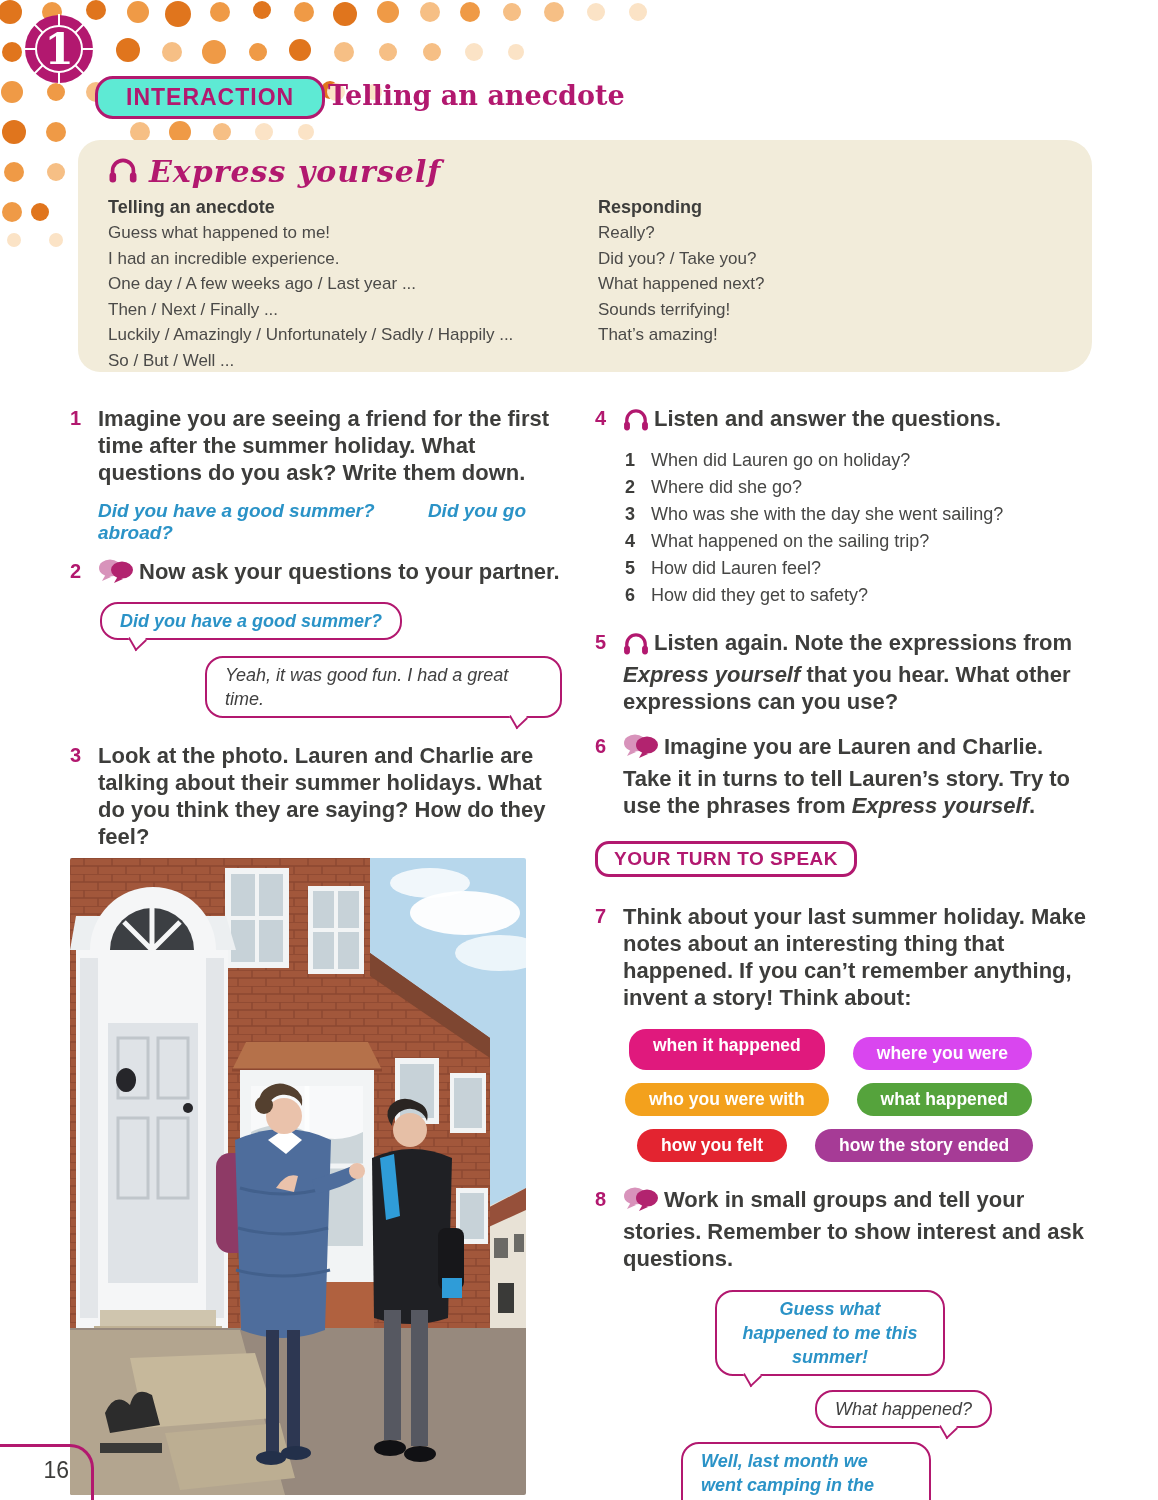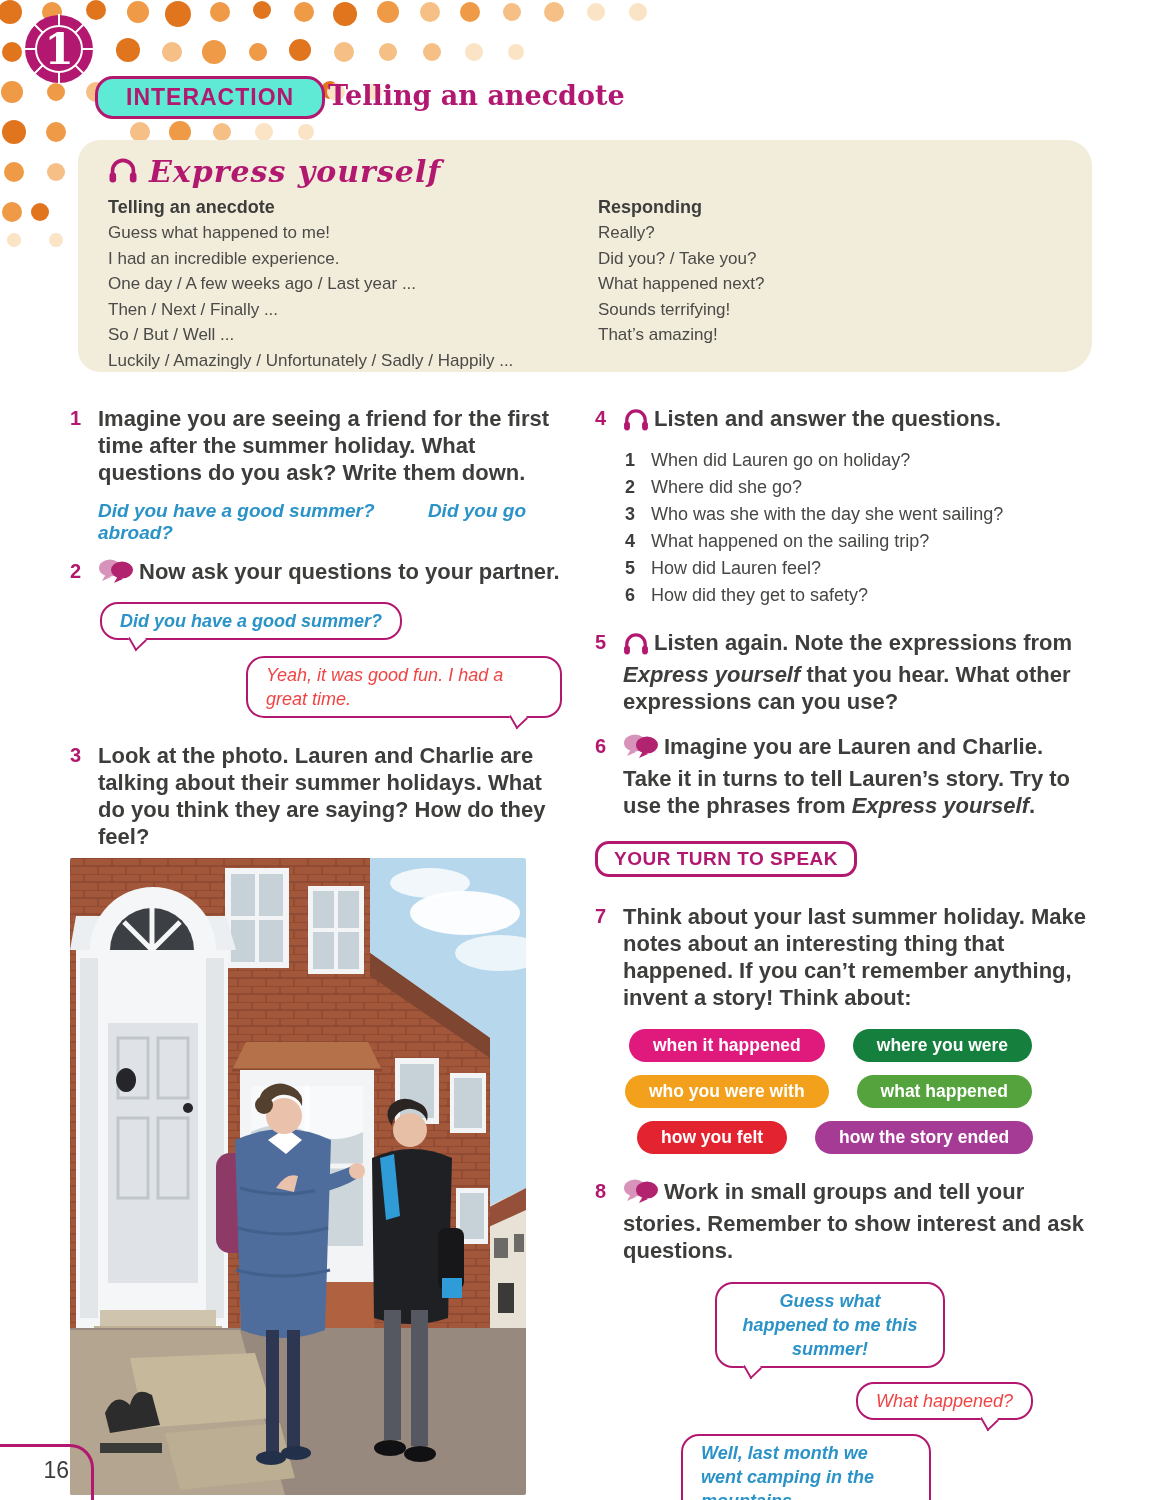--- a/index.html
+++ b/index.html
@@ -47,21 +47,21 @@
   .q-num{font-weight:700;color:#3d3d3b;}
 
   
   .bubble{position:relative;display:inline-block;border:2.5px solid #b2186f;border-radius:18px;
     background:#fff;padding:5px 18px;font-style:italic;font-size:18px;line-height:24px;}
   .bubble .tail{position:absolute;bottom:-9px;width:13px;height:13px;background:#fff;
     border-right:2.5px solid #b2186f;border-bottom:2.5px solid #b2186f;transform:rotate(60deg) skewX(14deg);}
   .tail-left{left:28px;}
   .tail-right{right:34px;}
   .txt-blue{color:#2b93c7;font-weight:700;}
-  .txt-gray{color:#ef4444;margin-left:41px;}
+  .txt-gray{color:#404040;}
 
   
   .pill-row{display:flex;gap:28px;margin:0 0 13px 28px;}
   .pill{display:inline-block;color:#fff;font-weight:700;font-size:17.5px;padding:6px 24px;border-radius:17px;}
 
   
   .icon-inline{display:inline-block;vertical-align:-5px;margin-right:5px;}
 
   
   .page-tab{position:absolute;left:0;bottom:0;width:94px;height:56px;border-top:3px solid #b2186f;
@@ -175,22 +175,22 @@
       <span class="t">Express yourself</span>
     </div>
     <div class="express-cols">
       <div class="express-col-left">
         <p class="express-head">Telling an anecdote</p>
         <ul class="express-lines">
           <li>Guess what happened to me!</li>
           <li>I had an incredible experience.</li>
           <li>One day / A few weeks ago / Last year ...</li>
           <li>Then / Next / Finally ...</li>
+          <li>Luckily / Amazingly / Unfortunately / Sadly / Happily ...</li>
           <li>So / But / Well ...</li>
-          <li>Luckily / Amazingly / Unfortunately / Sadly / Happily ...</li>
         </ul>
       </div>
       <div class="express-col-right">
         <p class="express-head">Responding</p>
         <ul class="express-lines">
           <li>Really?</li>
           <li>Did you? / Take you?</li>
           <li>What happened next?</li>
           <li>Sounds terrifying!</li>
           <li>That’s amazing!</li>
@@ -413,21 +413,21 @@
       <span class="section-pill">YOUR TURN TO SPEAK</span>
     </div>
 
     <div class="ex" style="margin-bottom:18px;">
       <div class="ex-num">7</div>
       <div class="ex-text">Think about your last summer holiday. Make notes about an interesting thing that happened. If you can’t remember anything, invent a story! Think about:</div>
     </div>
 
     <div class="pill-row" style="padding-left:6px;">
       <span class="pill" style="background: rgb(224, 25, 125);">when it happened</span>
-      <span class="pill" style="background: #15803d;">where you were</span>
+      <span class="pill" style="background: #d946ef; margin-top: 8px;">where you were</span>
     </div>
     <div class="pill-row" style="padding-left:2px;">
       <span class="pill" style="background: rgb(243, 161, 29);">who you were with</span>
       <span class="pill" style="background: rgb(85, 163, 60);">what happened</span>
     </div>
     <div class="pill-row" style="padding-left:14px;margin-bottom:24px;">
       <span class="pill" style="background: rgb(227, 36, 48);">how you felt</span>
       <span class="pill" style="background: rgb(166, 59, 150);">how the story ended</span>
     </div>
 

